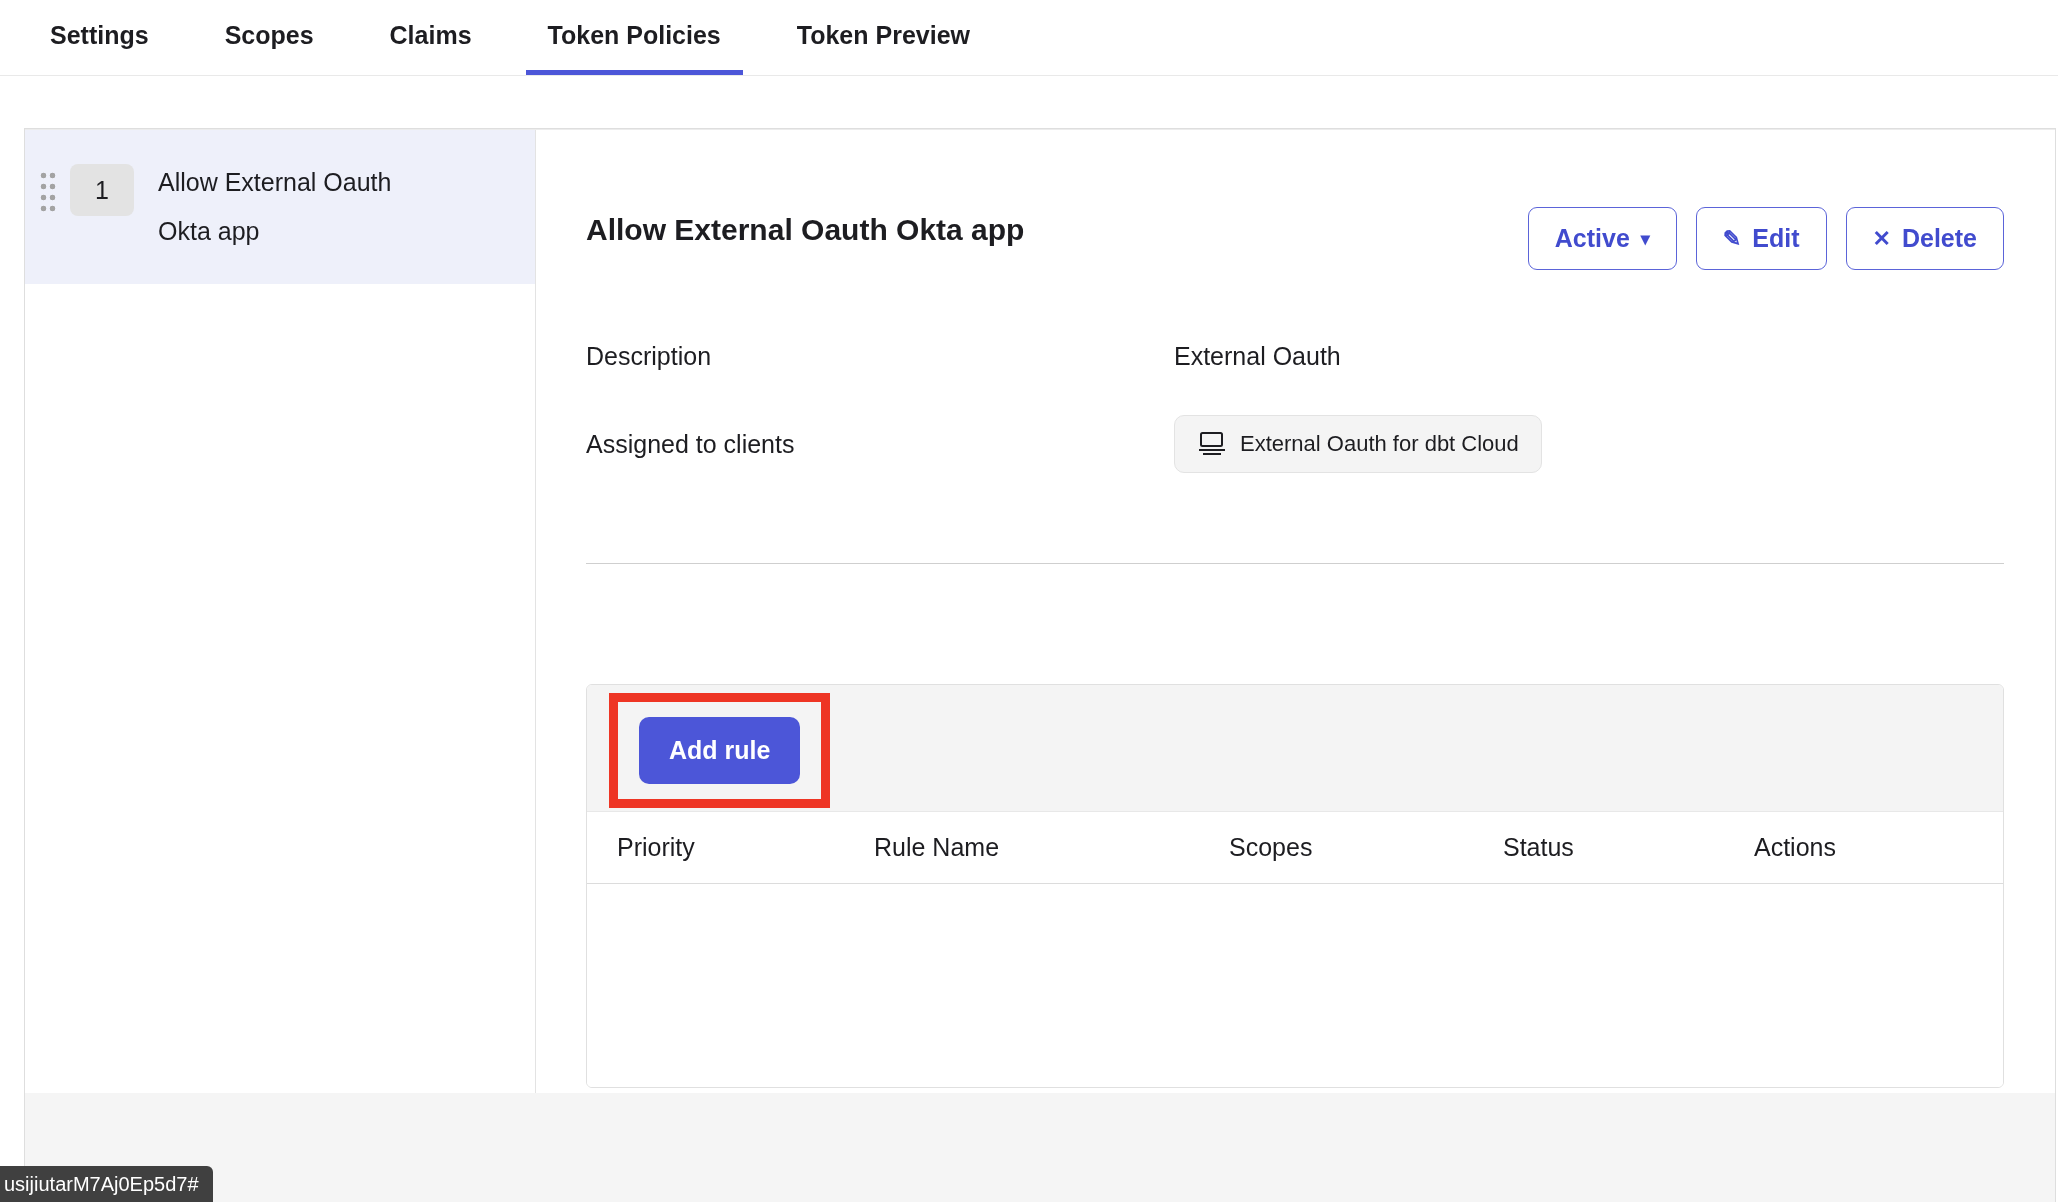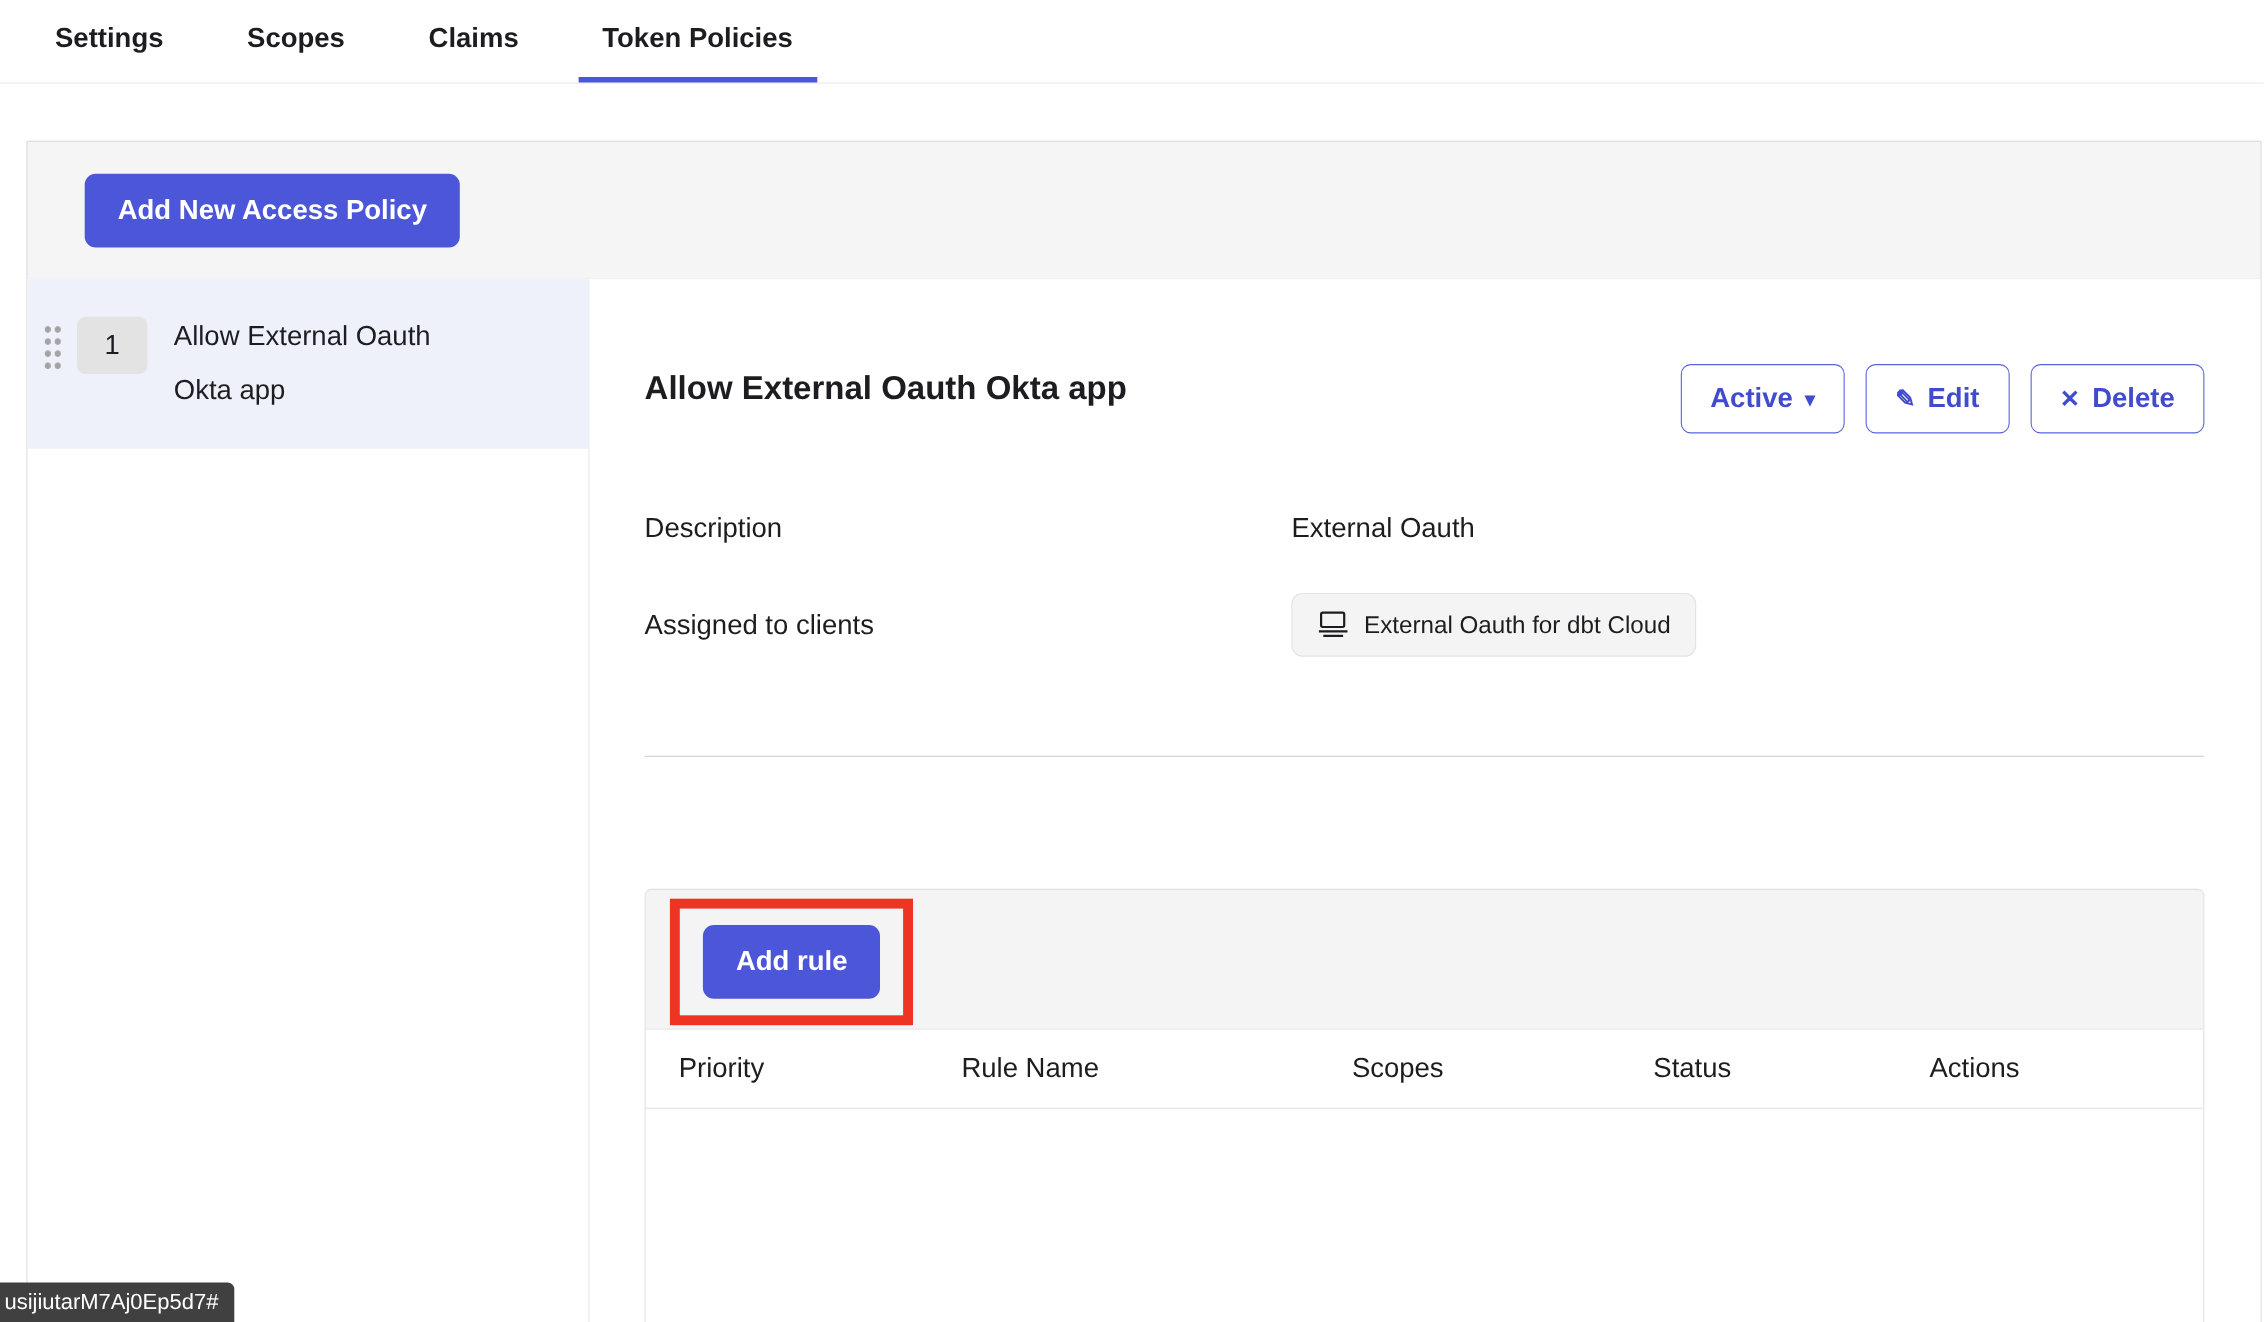--- a/index.html
+++ b/index.html
@@ -156,27 +156,25 @@
   }
 </style>
 </head>
 <body>
 
 <div class="tabbar">
   <div class="tab">Settings</div>
   <div class="tab">Scopes</div>
   <div class="tab">Claims</div>
   <div class="tab active">Token Policies</div>
+  <div class="tab">Token Preview</div>
 </div>
 
 <div class="container">
 
-  <div class="header-strip">
-    <button class="btn-primary">Add New Access Policy</button>
-  </div>
 
   <div class="content">
 
     <div class="policy-list">
       <div class="policy-item">
         <div class="drag-dots"></div>
         <div class="priority-badge">1</div>
         <div class="policy-item-name">Allow External Oauth Okta app</div>
       </div>
     </div>

